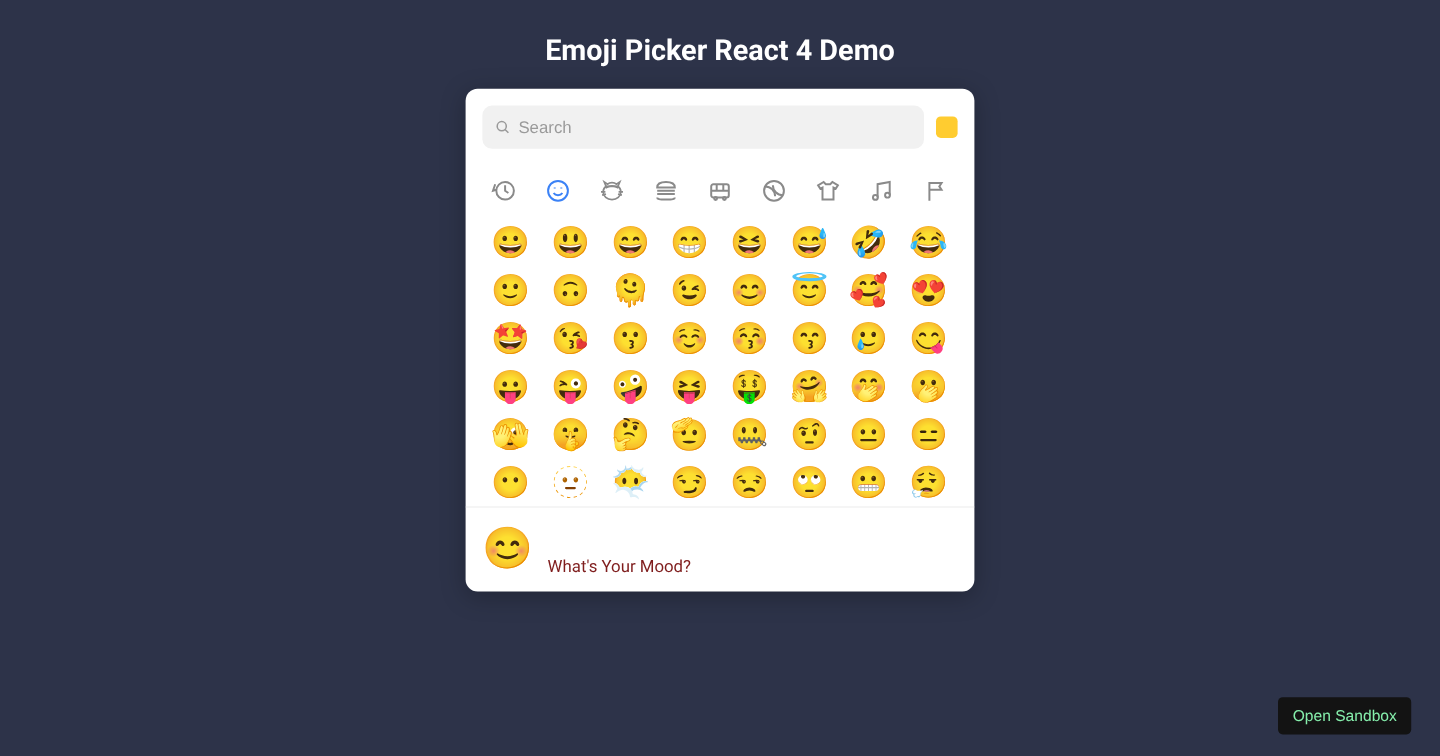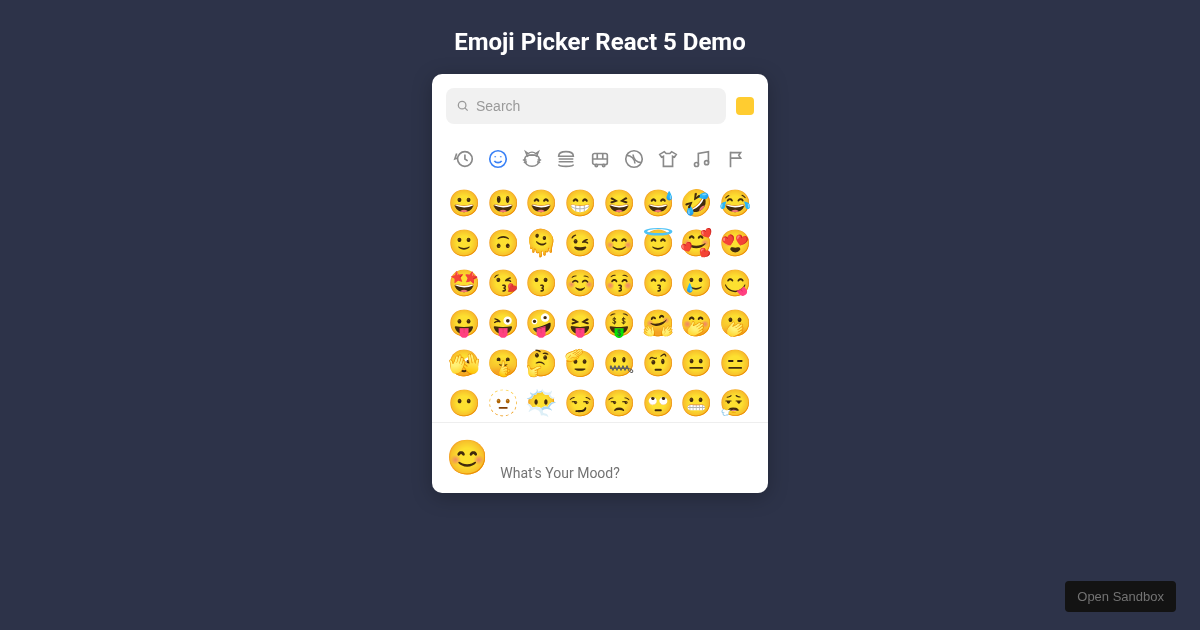--- a/index.html
+++ b/index.html
@@ -22,21 +22,21 @@
     font-size: 24px;
     font-weight: 700;
     margin-bottom: 18px;
   }
   .subtitle {
     font-size: 16px;
     font-weight: 400;
     margin-bottom: 18px;
   }
   .picker {
-    width: 336px;
+    width: 424px;
     background: #fff;
     border-radius: 10px;
     color: #000;
     display: flex;
     flex-direction: column;
     box-shadow: 0 4px 20px rgba(0,0,0,0.25);
     overflow: hidden;
   }
   .picker-top {
     padding: 14px 14px 0 14px;
@@ -122,41 +122,41 @@
     align-items: center;
     padding: 10px 14px 12px 14px;
     gap: 12px;
   }
   .footer-emoji {
     font-size: 34px;
     line-height: 1;
   }
   .footer-text {
     font-size: 14px;
-    color: #737373;
+    color: #7f1d1d;
     margin-top: 32px;
   }
   .open-sandbox {
     position: absolute;
     right: 24px;
     bottom: 18px;
     background: #131313;
-    color: #737373;
+    color: #86efac;
     font-size: 13px;
     padding: 8px 12px;
     border-radius: 4px;
     cursor: pointer;
     border: none;
   }
 </style>
 </head>
 <body>
 
 <div class="page">
-  <h1 class="title">Emoji Picker React 5 Demo</h1>
+  <h1 class="title">Emoji Picker React 4 Demo</h1>
 
   <div class="picker">
     <div class="picker-top">
       <div class="search-row">
         <div class="search-wrap">
           <span class="search-icon">
             <svg width="14" height="14" viewBox="0 0 24 24" fill="none" stroke="#9a9a9a" stroke-width="2.2">
               <circle cx="10.5" cy="10.5" r="6.5"></circle>
               <line x1="20" y1="20" x2="15.2" y2="15.2"></line>
             </svg>

